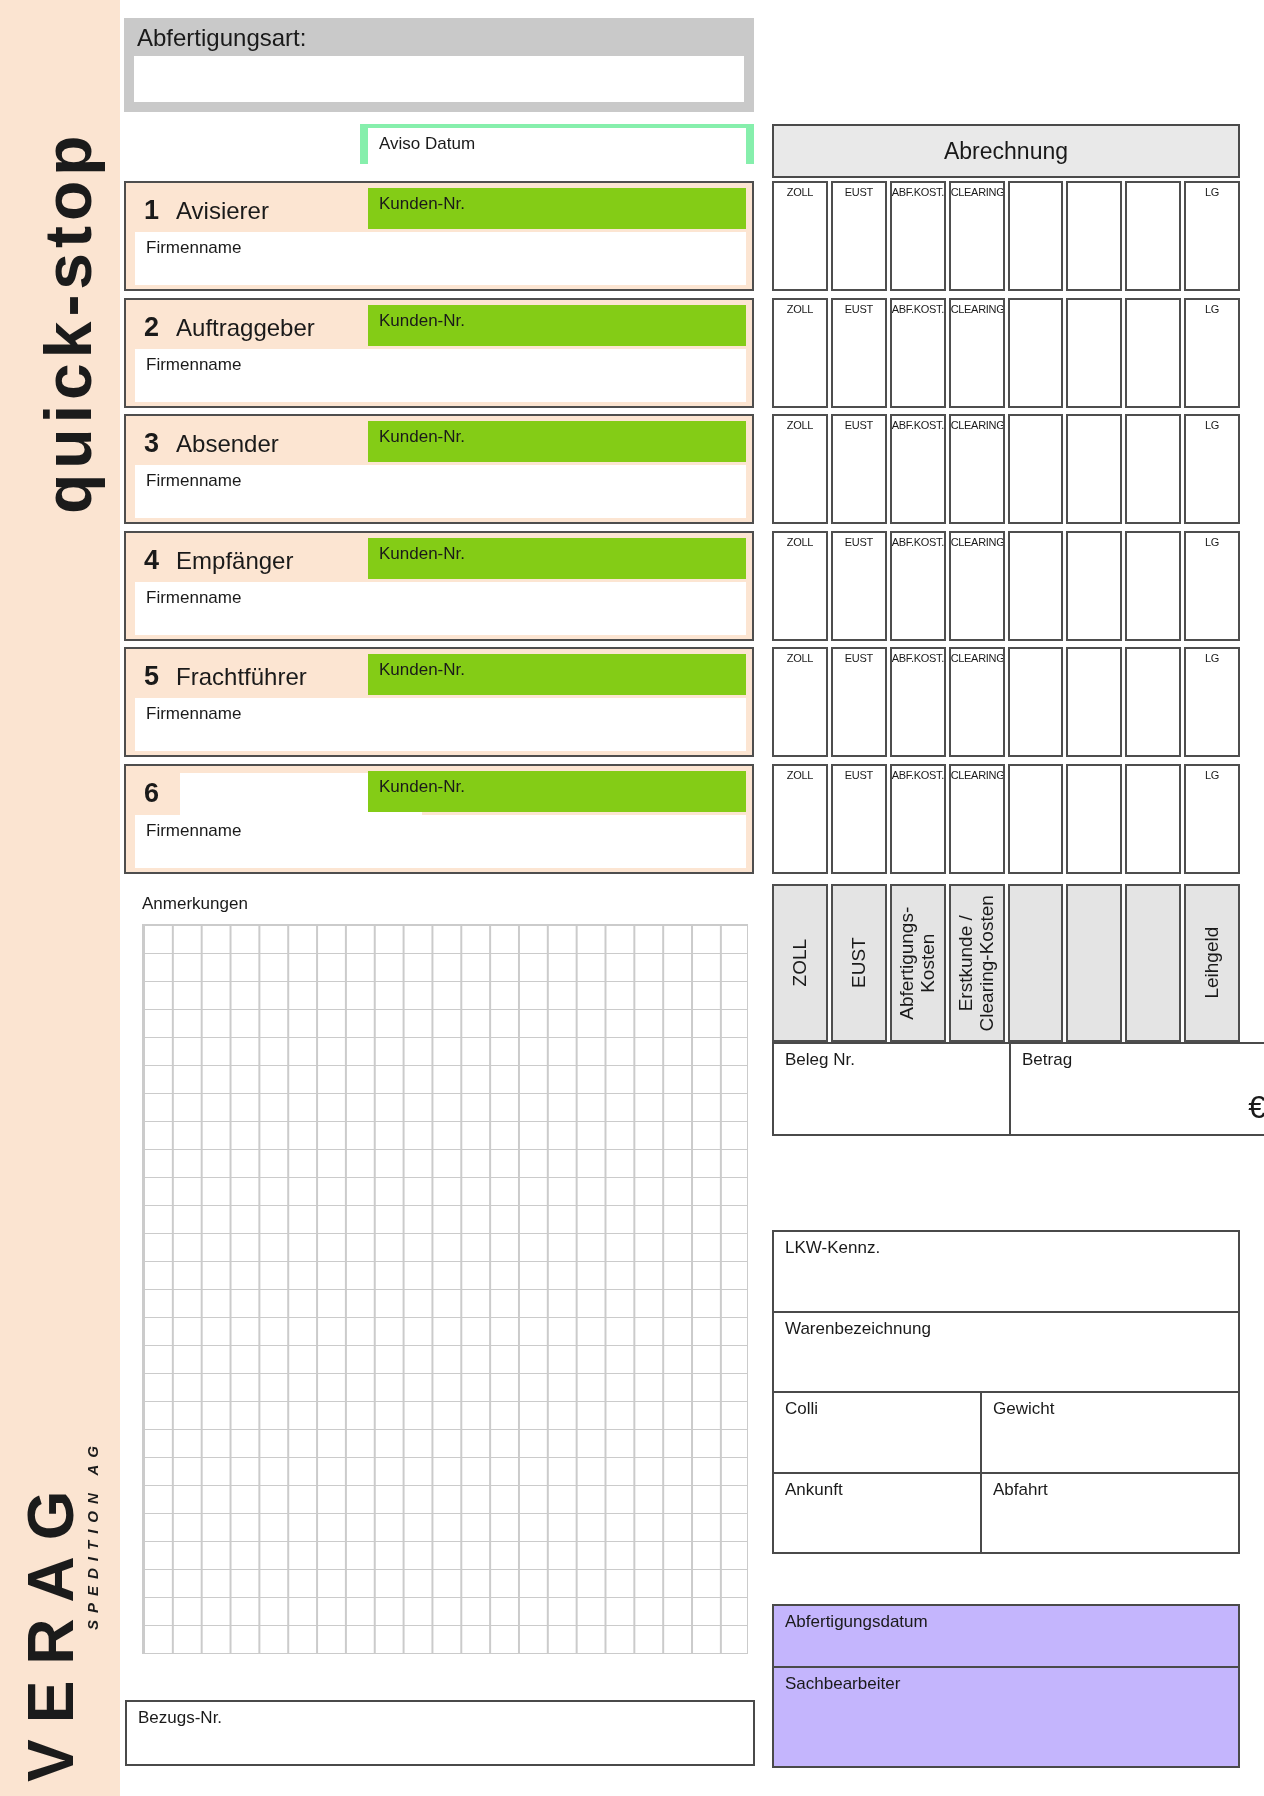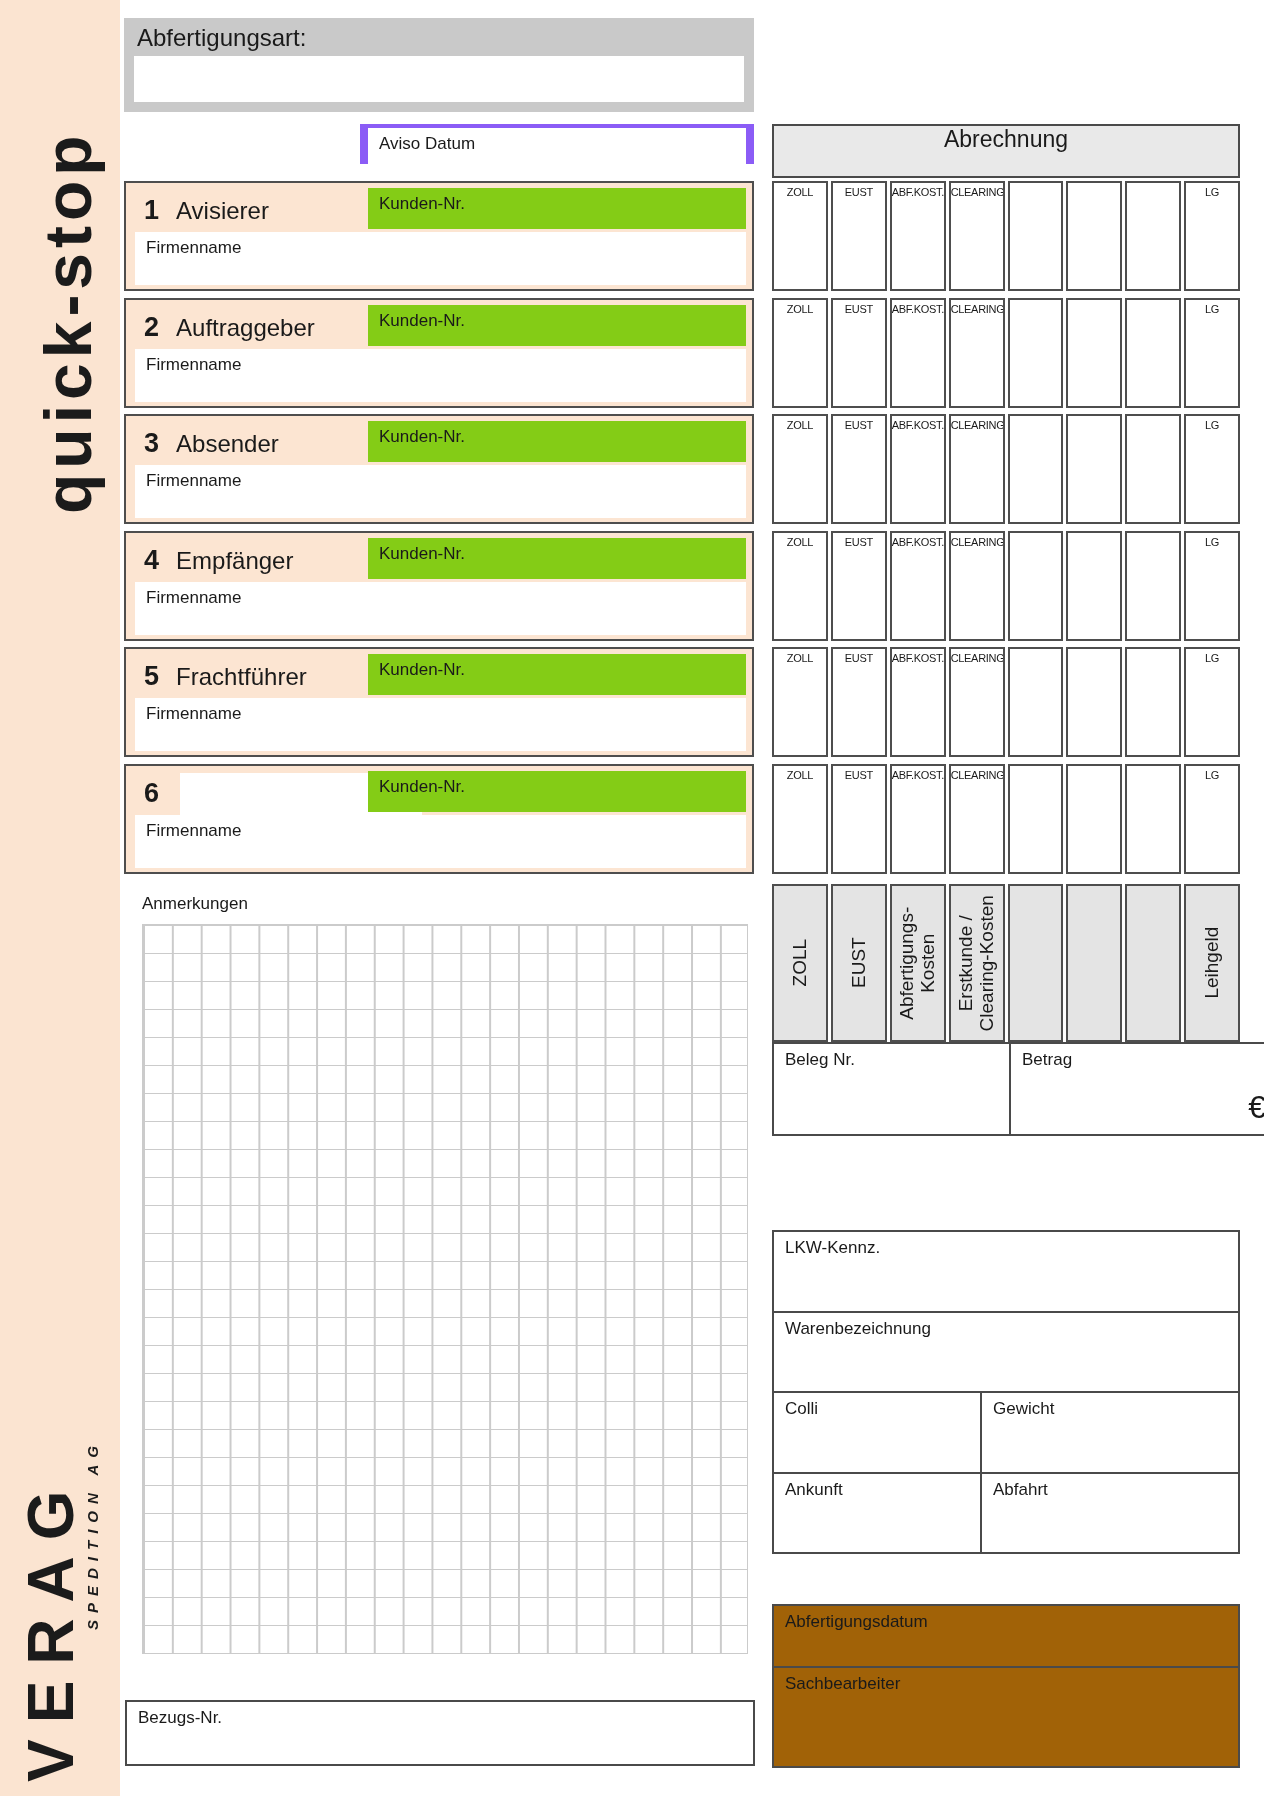--- a/index.html
+++ b/index.html
@@ -30,35 +30,35 @@
   .gray-panel-label { position:absolute; left:13px; top:6px; font-size:24px; }
   .gray-panel-input { position:absolute; left:10px; top:38px; width:610px; height:46px; background:#fff; }
 
   
   .filiale-box { left:772px; top:15px; width:468px; height:97px; border:3px solid #4a4a4a; background:#fff; display:flex; }
   .filiale-cell { width:114px; border-right:2.5px solid #4a4a4a; }
   .pos-cell { flex:1; }
   .flabel { display:block; font-size:17px; padding:6px 0 0 11px; }
 
   
-  .aviso-wrap { left:360px; top:124px; width:394px; height:40px; background:#8b5cf6; }
+  .aviso-wrap { left:360px; top:124px; width:394px; height:40px; background:#86efac; }
   .aviso-input { position:absolute; left:8px; top:4px; width:378px; height:46px; background:#fff; }
 
   
   .section { position:absolute; left:124px; width:630px; height:110px; background:#fce5d2; border:2px solid #4e4e4e; }
   .sec-head { position:absolute; left:18px; top:12px; display:flex; align-items:baseline; gap:17px; }
   .sec-num { font-size:27px; font-weight:bold; }
   .sec-title { font-size:24px; }
   .sec-blank { position:absolute; left:54px; top:7px; width:242px; height:43px; background:#fff; }
   .kunden-field { position:absolute; left:242px; top:5px; width:378px; height:41px; background:#84cc16; }
   .firmen-field { position:absolute; left:9px; top:49px; width:611px; height:53px; background:#fff; }
 
   
   .abr-header { left:772px; top:124px; width:468px; height:54px; background:#e9e9e9; border:2.5px solid #4a4a4a;
-                display:flex; justify-content:center; font-size:23px; }
+                display:flex; align-items:center; justify-content:center; font-size:23px; }
   .abr-row { position:absolute; left:772px; width:468px; height:110px; display:flex; gap:3px; }
   .abr-cell { flex:1 1 0; border:2px solid #4e4e4e; background:#fff; text-align:center; min-width:0; }
   .abr-col-label { display:block; font-size:11px; letter-spacing:-0.3px; padding-top:3px; white-space:nowrap; overflow:hidden; }
   .vrow { position:absolute; left:772px; top:884px; width:468px; height:158px; display:flex; gap:3px; }
   .vcell { flex:1 1 0; border:2px solid #4e4e4e; background:#e4e4e4; display:flex; align-items:center; justify-content:center; min-width:0; }
   .vtext { transform:rotate(-90deg); font-size:19px; line-height:1.12; white-space:pre; text-align:center; }
 
   .beleg-box { left:772px; top:1042px; width:512px; height:94px; border:2.5px solid #4a4a4a; background:#fff; display:flex; }
   .beleg-cell { width:237px; border-right:2.5px solid #4a4a4a; }
   .betrag-cell { flex:1; position:relative; }
@@ -66,21 +66,21 @@
 
   
   .cargo-box { left:772px; top:1230px; width:468px; height:324px; border:2.5px solid #4a4a4a; background:#fff; display:flex; flex-direction:column; }
   .cargo-row { flex:1 1 0; display:flex; }
   .cargo-row + .cargo-row { border-top:2.5px solid #4a4a4a; }
   .cargo-left { width:208px; border-right:2.5px solid #4a4a4a; }
   .cargo-right { flex:1; }
   .cargo-full { flex:1;border-radius:31px; }
 
   
-  .proc-box { left:772px; top:1604px; width:468px; height:164px; border:2.5px solid #4a4a4a; background:#a16207; display:flex; flex-direction:column; }
+  .proc-box { left:772px; top:1604px; width:468px; height:164px; border:2.5px solid #4a4a4a; background:#c4b5fd; display:flex; flex-direction:column; }
   .proc-row1 { height:62px; border-bottom:2.5px solid #4a4a4a; }
   .proc-row2 { flex:1; }
 
   
   .anm-label { left:142px; top:894px; font-size:17px;text-align:right; }
   .anm-grid {
     left:142px; top:924px; width:606px; height:730px;
     border:1.5px solid #cbcbcb;
     background-image:
       linear-gradient(to right, #cbcbcb 1.5px, transparent 1.5px),

